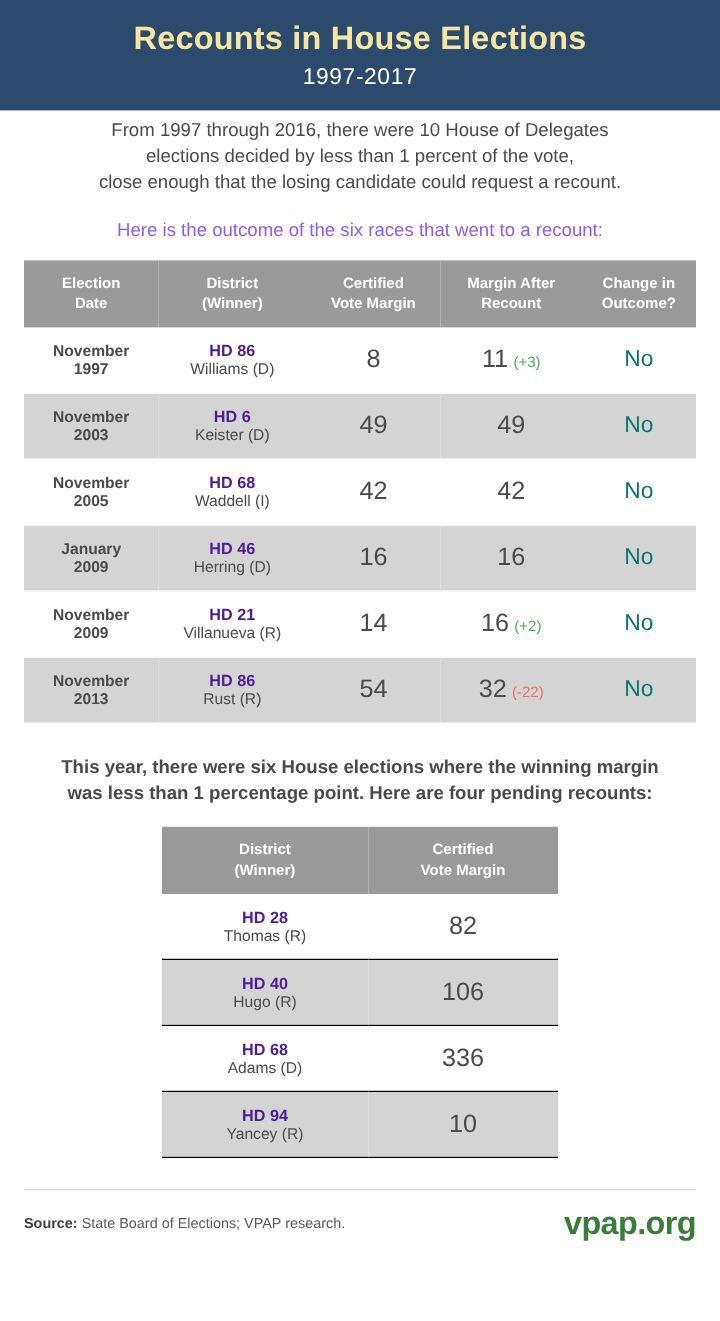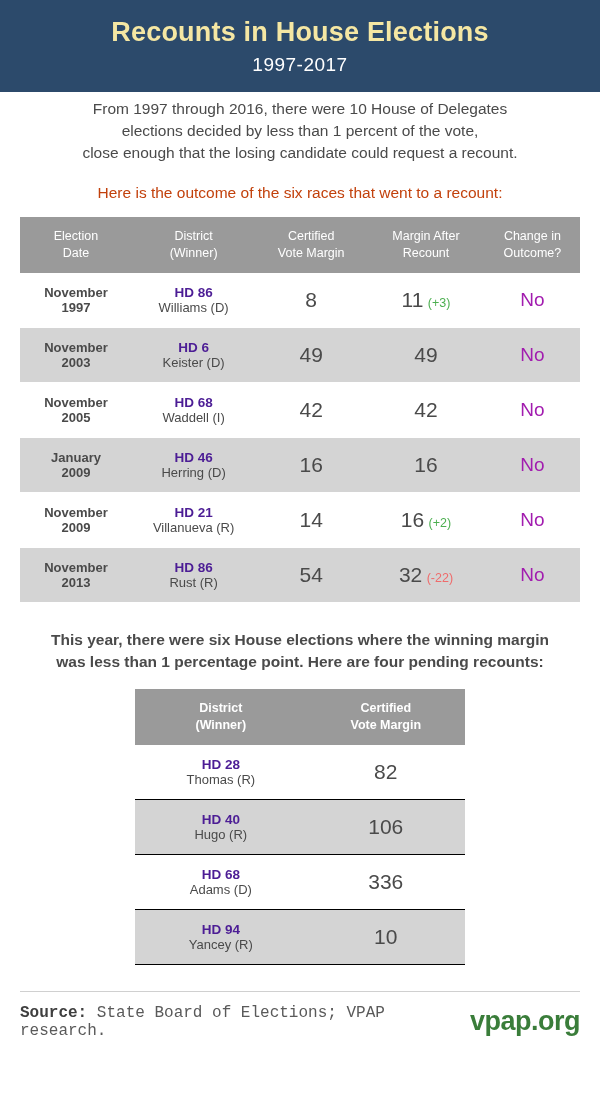--- a/index.html
+++ b/index.html
@@ -49,39 +49,39 @@
     padding: 6px 28px 0 28px;
     font-size: 15.5px;
     line-height: 1.42;
     color: #4a4a4a;
   }
   .intro p { margin: 0; }
   .subintro {
     text-align: center;
     padding: 18px 28px 0 28px;
     font-size: 15.5px;
-    color: #c2410c;
+    color: #8b5cf6;
     line-height: 1.4;
   }
   .subintro p { margin: 0; }
 
   
   .table-wrap {
     padding: 14px 20px 0 20px;
   }
   table {
     width: 100%;
     border-collapse: collapse;
     table-layout: fixed;
   }
   thead th {
     background: #9a9a9a;
     color: #ffffff;
     font-size: 12.5px;
-    font-weight: normal;
+    font-weight: bold;
     line-height: 1.35;
     padding: 11px 4px;
     text-align: center;
     vertical-align: middle;
   }
   .t1 col.c1 { width: 20%; }
   .t1 col.c2 { width: 22%; }
   .t1 col.c3 { width: 20%; }
   .t1 col.c4 { width: 21%; }
   .t1 col.c5 { width: 17%; }
@@ -95,21 +95,21 @@
   .t1 tbody tr.even td { background: #ffffff; }
   .t1 tbody tr.odd td { background: #d4d4d4; }
 
   .date-line1 { font-size: 13px; font-weight: bold; color: #4a4a4a; }
   .date-line2 { font-size: 13px; font-weight: bold; color: #4a4a4a; }
   .dist-line1 { font-size: 13.5px; font-weight: bold; color: #4c1d95; }
   .dist-line2 { font-size: 13px; color: #4a4a4a; }
   .num { font-size: 21px; color: #4a4a4a; }
   .delta-pos { font-size: 12.5px; color: #4caf50; }
   .delta-neg { font-size: 12.5px; color: #ef6b6b; }
-  .outcome { font-size: 19px; color: #a21caf; }
+  .outcome { font-size: 19px; color: #0f766e; }
 
   
   .midtext {
     text-align: center;
     padding: 26px 20px 0 20px;
     font-size: 15.5px;
     font-weight: bold;
     color: #4a4a4a;
     line-height: 1.42;
   }
@@ -150,23 +150,22 @@
     margin: 26px 20px 0 20px;
     border-top: 1px solid #d0d0d0;
   }
   .footer {
     display: flex;
     align-items: center;
     justify-content: space-between;
     padding: 12px 20px 0 20px;
   }
   .source {
-    font-size: 16px;
+    font-size: 12px;
     color: #5a5a5a;
-    font-family: Liberation Mono, monospace;
   }
   .source b { color: #3f3f3f; }
   .logo {
     font-size: 27px;
     font-weight: bold;
     color: #3a7d3a;
     letter-spacing: -0.5px;
   }
 </style>
 </head>

